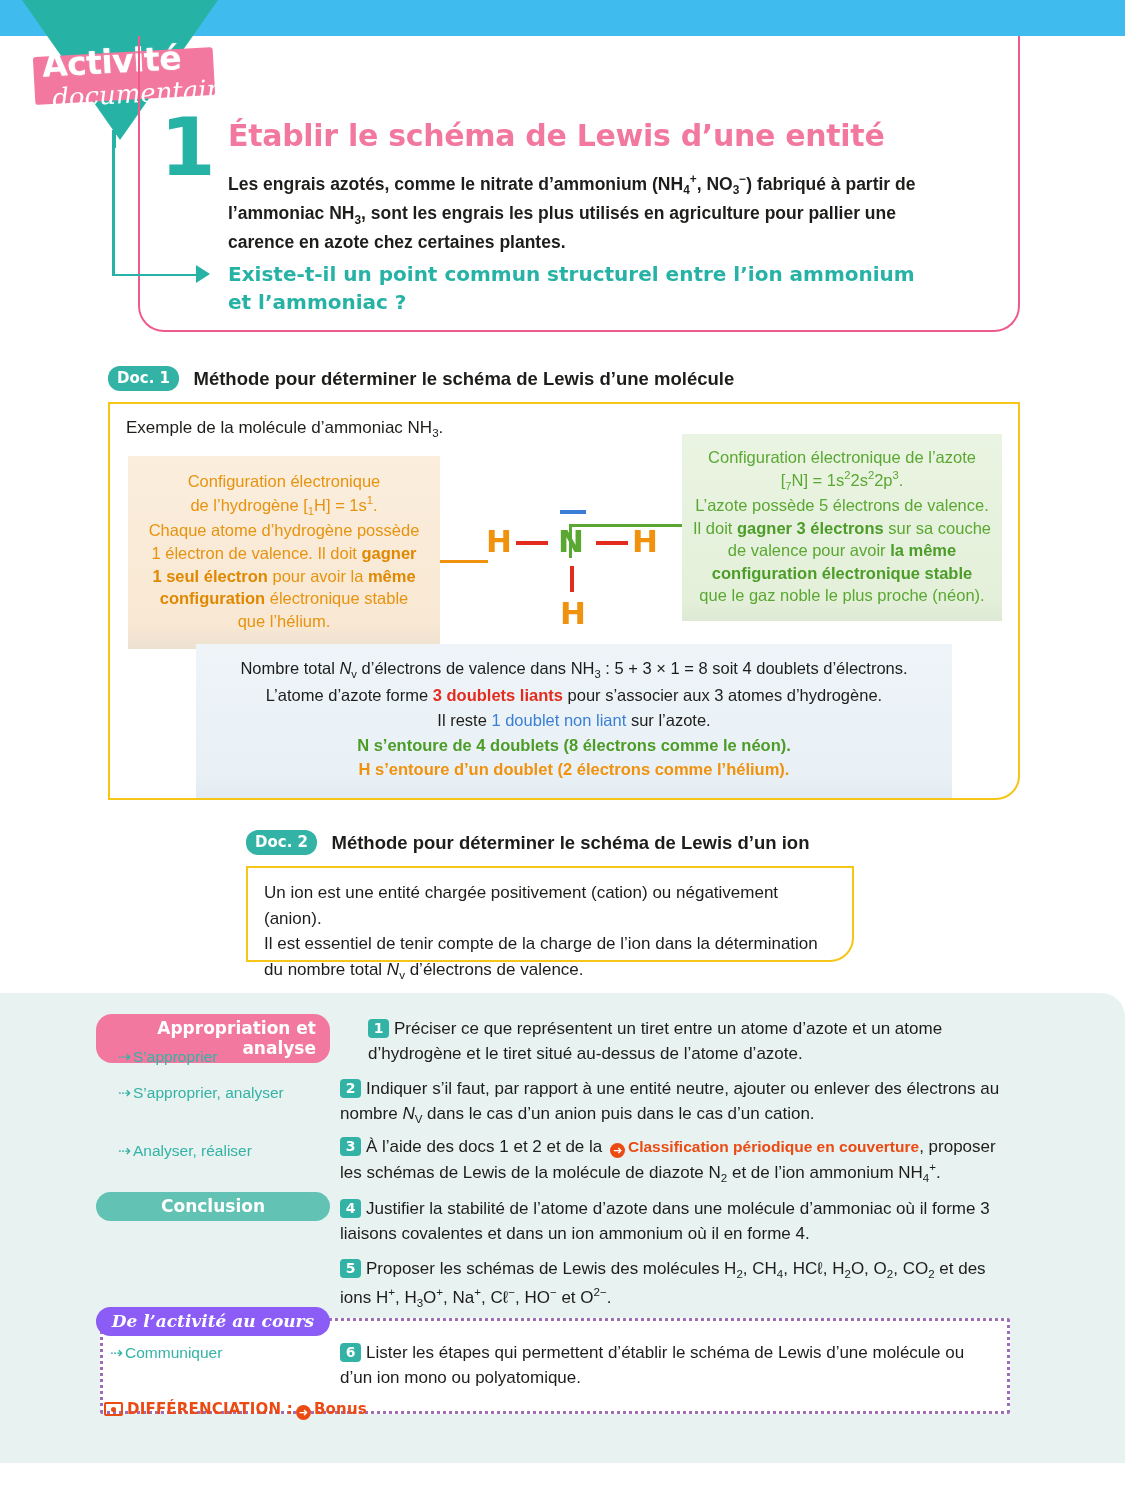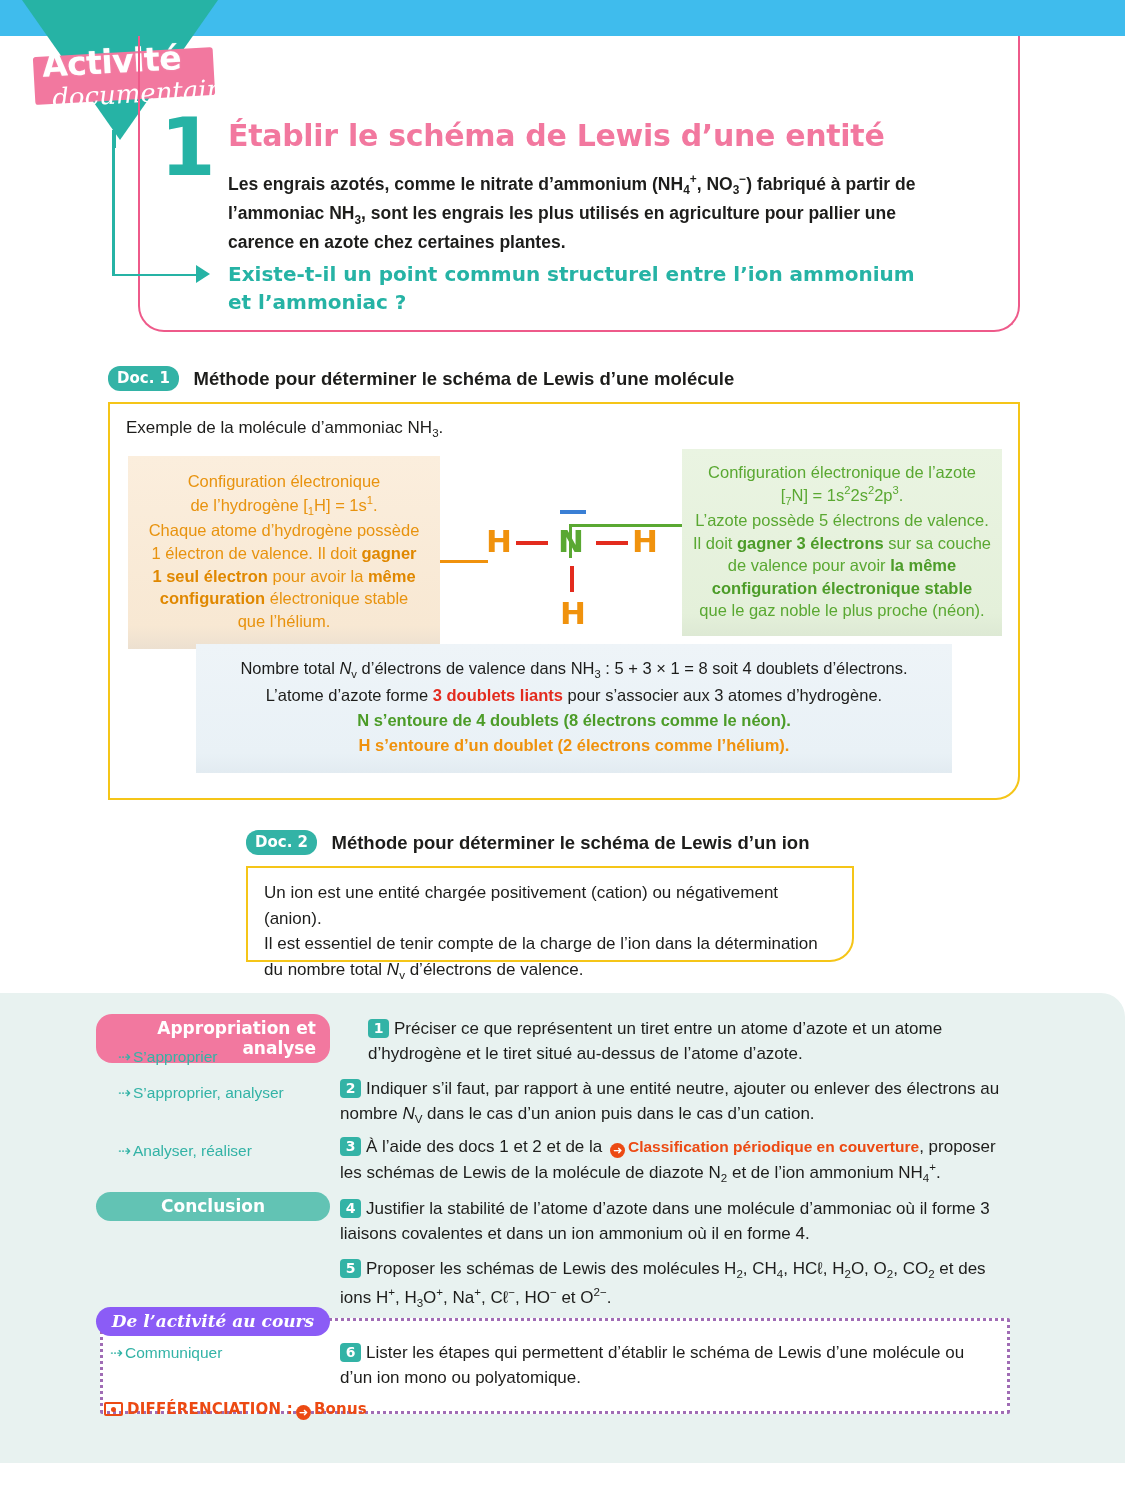--- a/index.html
+++ b/index.html
@@ -146,21 +146,21 @@
     font-size:16.5px; line-height:1.38;
   }
   .box-h b{ color:#e08800; }
 
   
   .box-n{
     position:absolute; left:572px; top:30px;
     width:320px; padding:12px 10px 14px;
     background:linear-gradient(180deg,#eaf4e2 0%, #e4f0da 88%, #dde9d4 100%);
     color:#5aa832; text-align:center;
-    font-size:16.5px; line-height:1.36;margin-top:15px;
+    font-size:16.5px; line-height:1.36;
   }
   .box-n b{ color:#4c9c28; }
 
   
   .mol{ position:absolute; left:370px; top:90px; width:190px; height:130px; }
   .atom{
     position:absolute; font-size:31px; font-weight:bold;
     font-family:"DejaVu Sans", sans-serif; line-height:1;
   }
   .atom.h{ color:#f0920d; }
@@ -372,20 +372,23 @@
     que le gaz noble le plus proche (néon).
   </div>
 
   <div class="box-sum">
     <div>
       Nombre total <i class="var">N</i><sub>v</sub> d’électrons de valence dans NH<sub>3</sub> : 5 + 3 × 1 = 8 soit 4 doublets d’électrons.
     </div>
     <div>
       L’atome d’azote forme <span class="c-red">3 doublets liants</span> pour s’associer aux 3 atomes d’hydrogène.
     </div>
+    <div>
+      Il reste <span class="c-blue">1 doublet non liant</span> sur l’azote.
+    </div>
     <div class="c-green">N s’entoure de 4 doublets (8 électrons comme le néon).</div>
     <div class="c-orange">H s’entoure d’un doublet (2 électrons comme l’hélium).</div>
   </div>
 
 </div>
 
 <div class="doc2-head">
   <span class="doc-tag">Doc. 2</span>
   <span class="doc-title">Méthode pour déterminer le schéma de Lewis d’un ion</span>
 </div>

